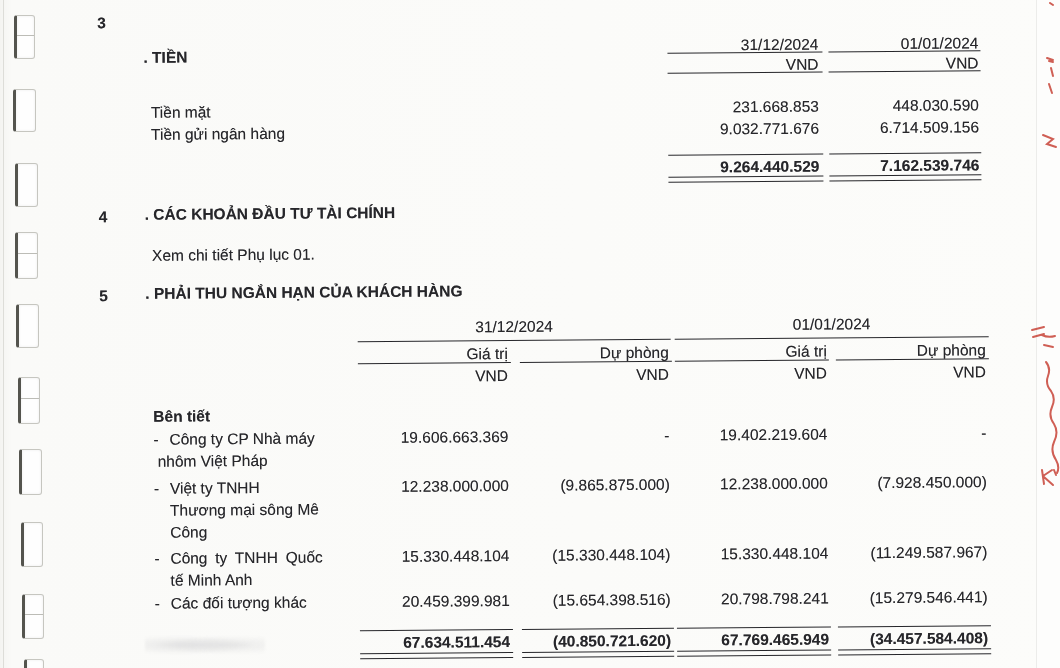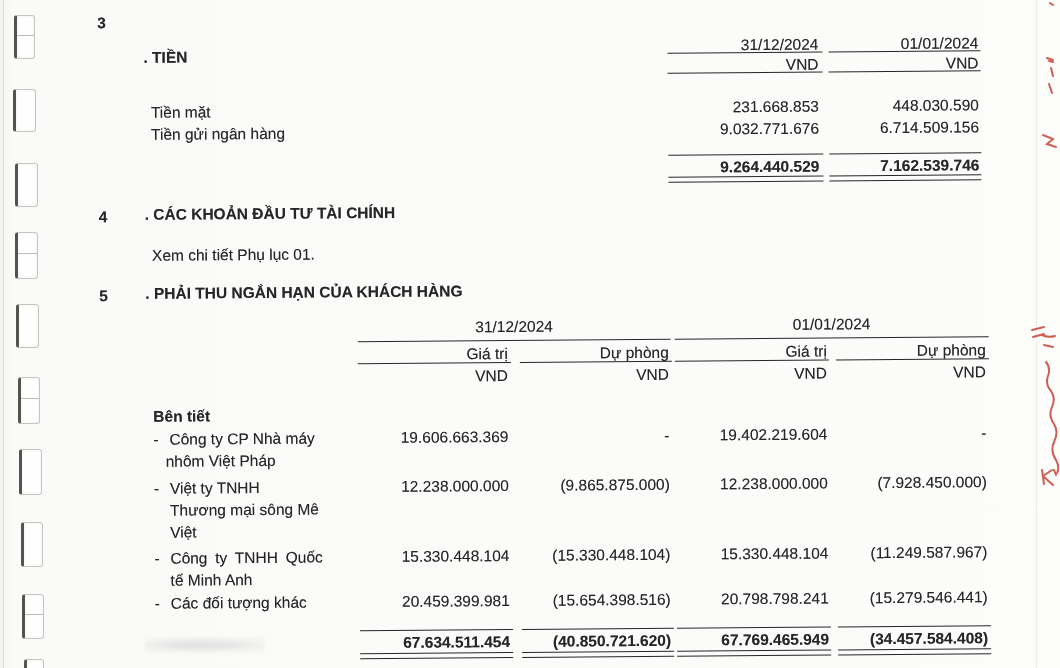--- a/index.html
+++ b/index.html
@@ -110,30 +110,30 @@
     <div class="hline" style="left:833px;top:366px;width:153px;"></div>
     <div class="cell c1" style="top:371px;">VND</div>
     <div class="cell c2" style="top:371px;">VND</div>
     <div class="cell c3" style="top:371px;">VND</div>
     <div class="cell c4" style="top:371px;">VND</div>
 
     <div class="txt bold" style="left:150px;top:409px;">Bên tiết</div>
 
     <div class="txt" style="left:150px;top:432px;">-</div>
     <div class="txt" style="left:166px;top:432px;">Công ty CP Nhà máy</div>
-    <div class="txt" style="left:162px;top:454px;">nhôm Việt Pháp</div>
+    <div class="txt" style="left:154px;top:454px;">nhôm Việt Pháp</div>
     <div class="cell c1" style="top:432px;">19.606.663.369</div>
     <div class="cell c2" style="top:432px;">-</div>
     <div class="cell c3" style="top:432px;">19.402.219.604</div>
     <div class="cell c4" style="top:432px;">-</div>
 
     <div class="txt" style="left:150px;top:481px;">-</div>
     <div class="txt" style="left:166px;top:481px;">Việt ty TNHH</div>
     <div class="txt" style="left:166px;top:503px;">Thương mại sông Mê</div>
-    <div class="txt" style="left:166px;top:525px;">Việt</div>
+    <div class="txt" style="left:166px;top:525px;">Công</div>
     <div class="cell c1" style="top:481px;">12.238.000.000</div>
     <div class="cell c2" style="top:481px;">(9.865.875.000)</div>
     <div class="cell c3" style="top:481px;">12.238.000.000</div>
     <div class="cell c4" style="top:481px;">(7.928.450.000)</div>
 
     <div class="txt" style="left:150px;top:551px;">-</div>
     <div class="txt" style="left:166px;top:551px;word-spacing:3.5px;">Công ty TNHH Quốc</div>
     <div class="txt" style="left:166px;top:573px;">tế Minh Anh</div>
     <div class="cell c1" style="top:551px;">15.330.448.104</div>
     <div class="cell c2" style="top:551px;">(15.330.448.104)</div>

